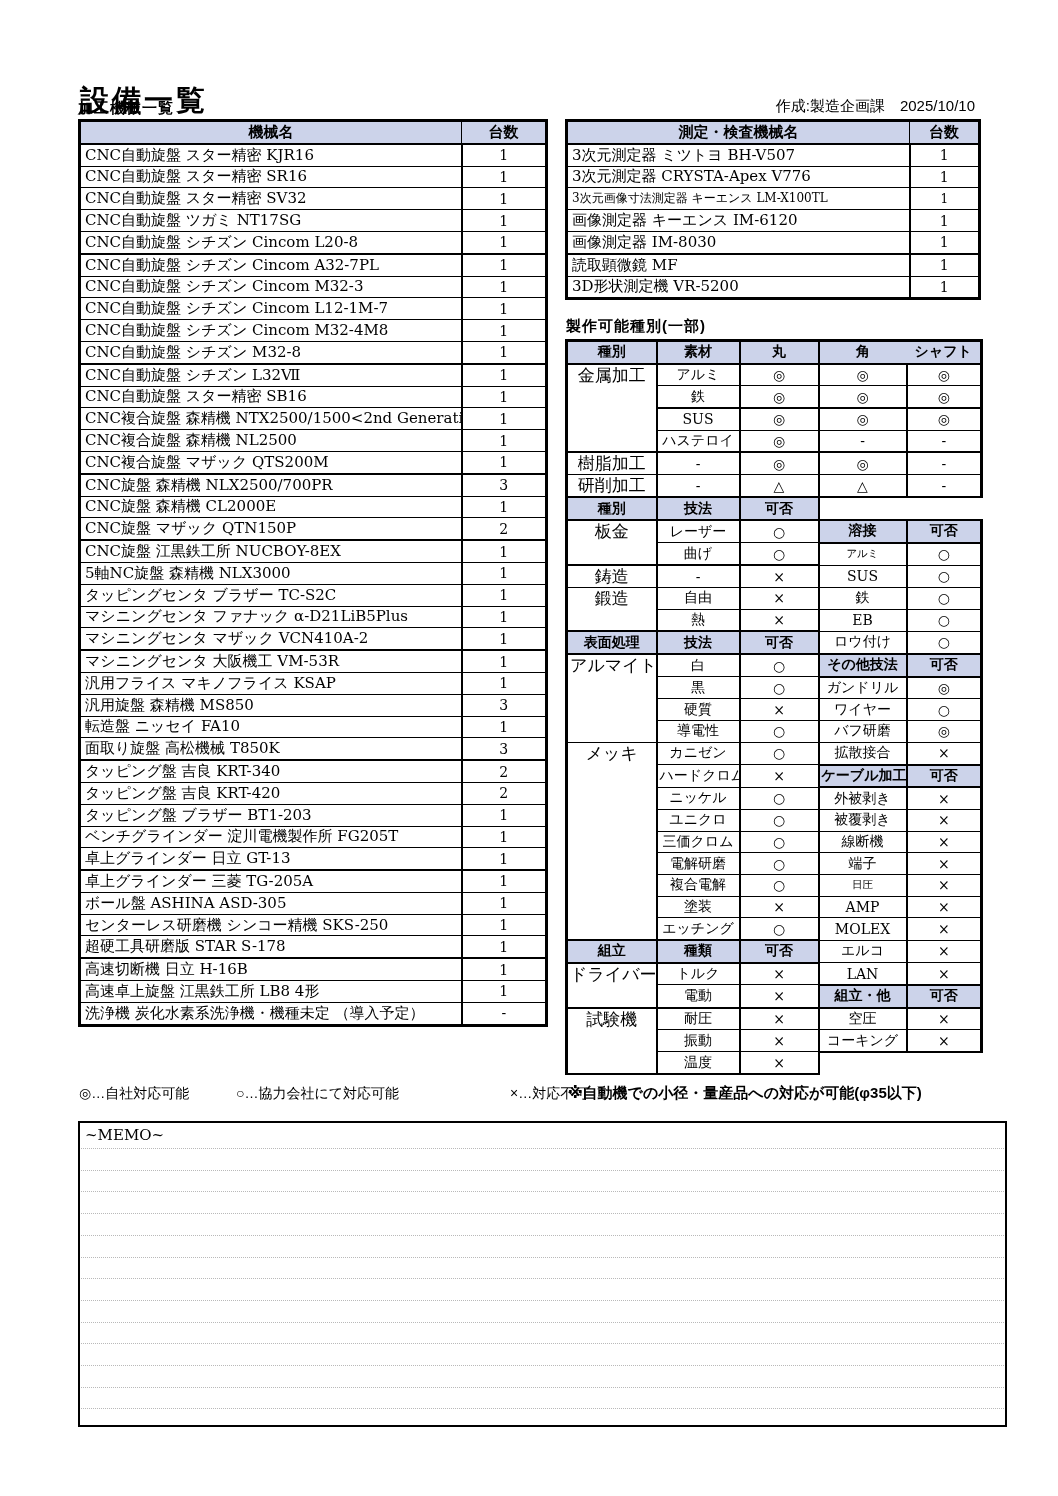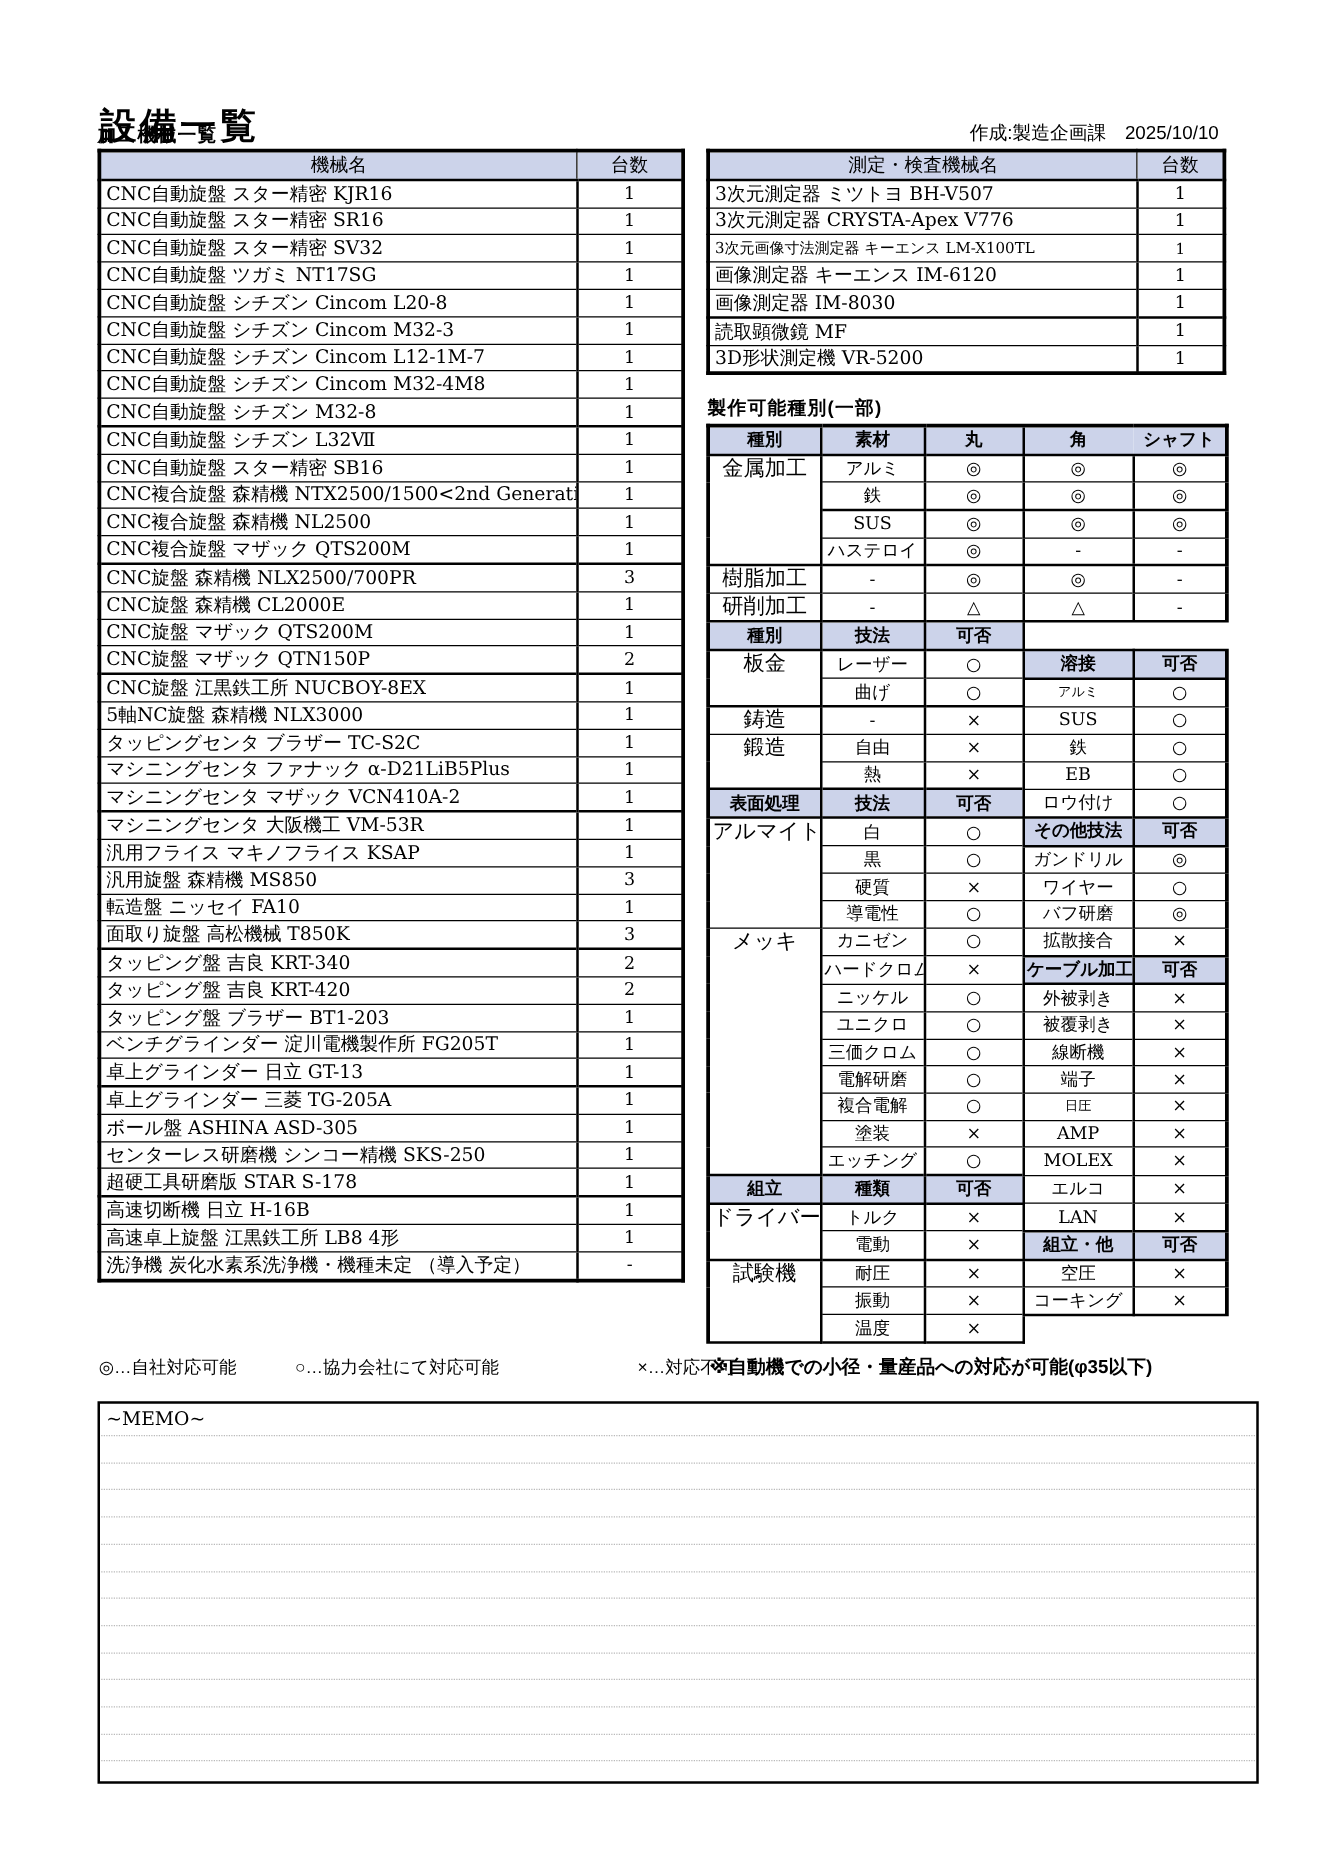--- a/index.html
+++ b/index.html
@@ -9,21 +9,21 @@
   .page-title{left:80px;top:34px;font-size:29px;font-weight:bold;letter-spacing:3px;margin-top:47px;}
   .sec-title{font-size:15px;font-weight:bold;letter-spacing:1px;}
   .created{left:565px;top:97px;width:410px;text-align:right;font-size:15px;}
   
   table.tbl{border-collapse:collapse;table-layout:fixed;
             font-family:"DejaVu Serif","Liberation Serif",serif;}
   table.tbl{border:3px solid #000;}
   table.tbl td,table.tbl th{border:1px solid #000;height:20.8px;overflow:hidden;
             white-space:nowrap;padding:0;}
   table.tbl th{background:#ccd3ea;font-family:"Liberation Sans","DejaVu Sans",sans-serif;
-            font-weight:normal;font-size:15px;text-align:center;border-bottom:2.5px solid #000;margin-top:47px;}
+            font-weight:bold;font-size:15px;text-align:center;border-bottom:2.5px solid #000;margin-top:47px;}
   table.tbl td.name{padding:0 4px;font-size:15px;text-align:left;}
   table.tbl td.qty{border-left:2px solid #000;text-align:center;font-size:14px;}
   table.tbl tr.t td{border-top:2.5px solid #000;}
   table.tbl td.sm{font-size:12px;}
   
   table.cap{border-collapse:collapse;table-layout:fixed;
             font-family:"DejaVu Serif","Liberation Serif",serif;}
   table.cap td{border:1px solid #000;border-left-width:2px;border-right-width:2px;
             height:20.7px;overflow:hidden;white-space:nowrap;padding:0 2px;}
   table.cap td.h{background:#ccd3ea;font-family:"Liberation Sans","DejaVu Sans",sans-serif;
@@ -85,20 +85,24 @@
           <td class="qty">1</td>
         </tr>
         <tr>
           <td class="name">CNC自動旋盤 ツガミ NT17SG</td>
           <td class="qty">1</td>
         </tr>
         <tr>
           <td class="name">CNC自動旋盤 シチズン Cincom L20-8</td>
           <td class="qty">1</td>
         </tr>
+        <tr class="t">
+          <td class="name">CNC自動旋盤 シチズン Cincom A32-7PL</td>
+          <td class="qty">1</td>
+        </tr>
         <tr>
           <td class="name">CNC自動旋盤 シチズン Cincom M32-3</td>
           <td class="qty">1</td>
         </tr>
         <tr>
           <td class="name">CNC自動旋盤 シチズン Cincom L12-1M-7</td>
           <td class="qty">1</td>
         </tr>
         <tr>
           <td class="name">CNC自動旋盤 シチズン Cincom M32-4M8</td>
@@ -127,24 +131,20 @@
         <tr>
           <td class="name">CNC複合旋盤 マザック QTS200M</td>
           <td class="qty">1</td>
         </tr>
         <tr class="t">
           <td class="name">CNC旋盤 森精機 NLX2500/700PR</td>
           <td class="qty">3</td>
         </tr>
         <tr>
           <td class="name">CNC旋盤 森精機 CL2000E</td>
-          <td class="qty">1</td>
-        </tr>
-        <tr>
-          <td class="name">CNC旋盤 マザック QTS200M</td>
           <td class="qty">1</td>
         </tr>
         <tr>
           <td class="name">CNC旋盤 マザック QTN150P</td>
           <td class="qty">2</td>
         </tr>
         <tr class="t">
           <td class="name">CNC旋盤 江黒鉄工所 NUCBOY-8EX</td>
           <td class="qty">1</td>
         </tr>

